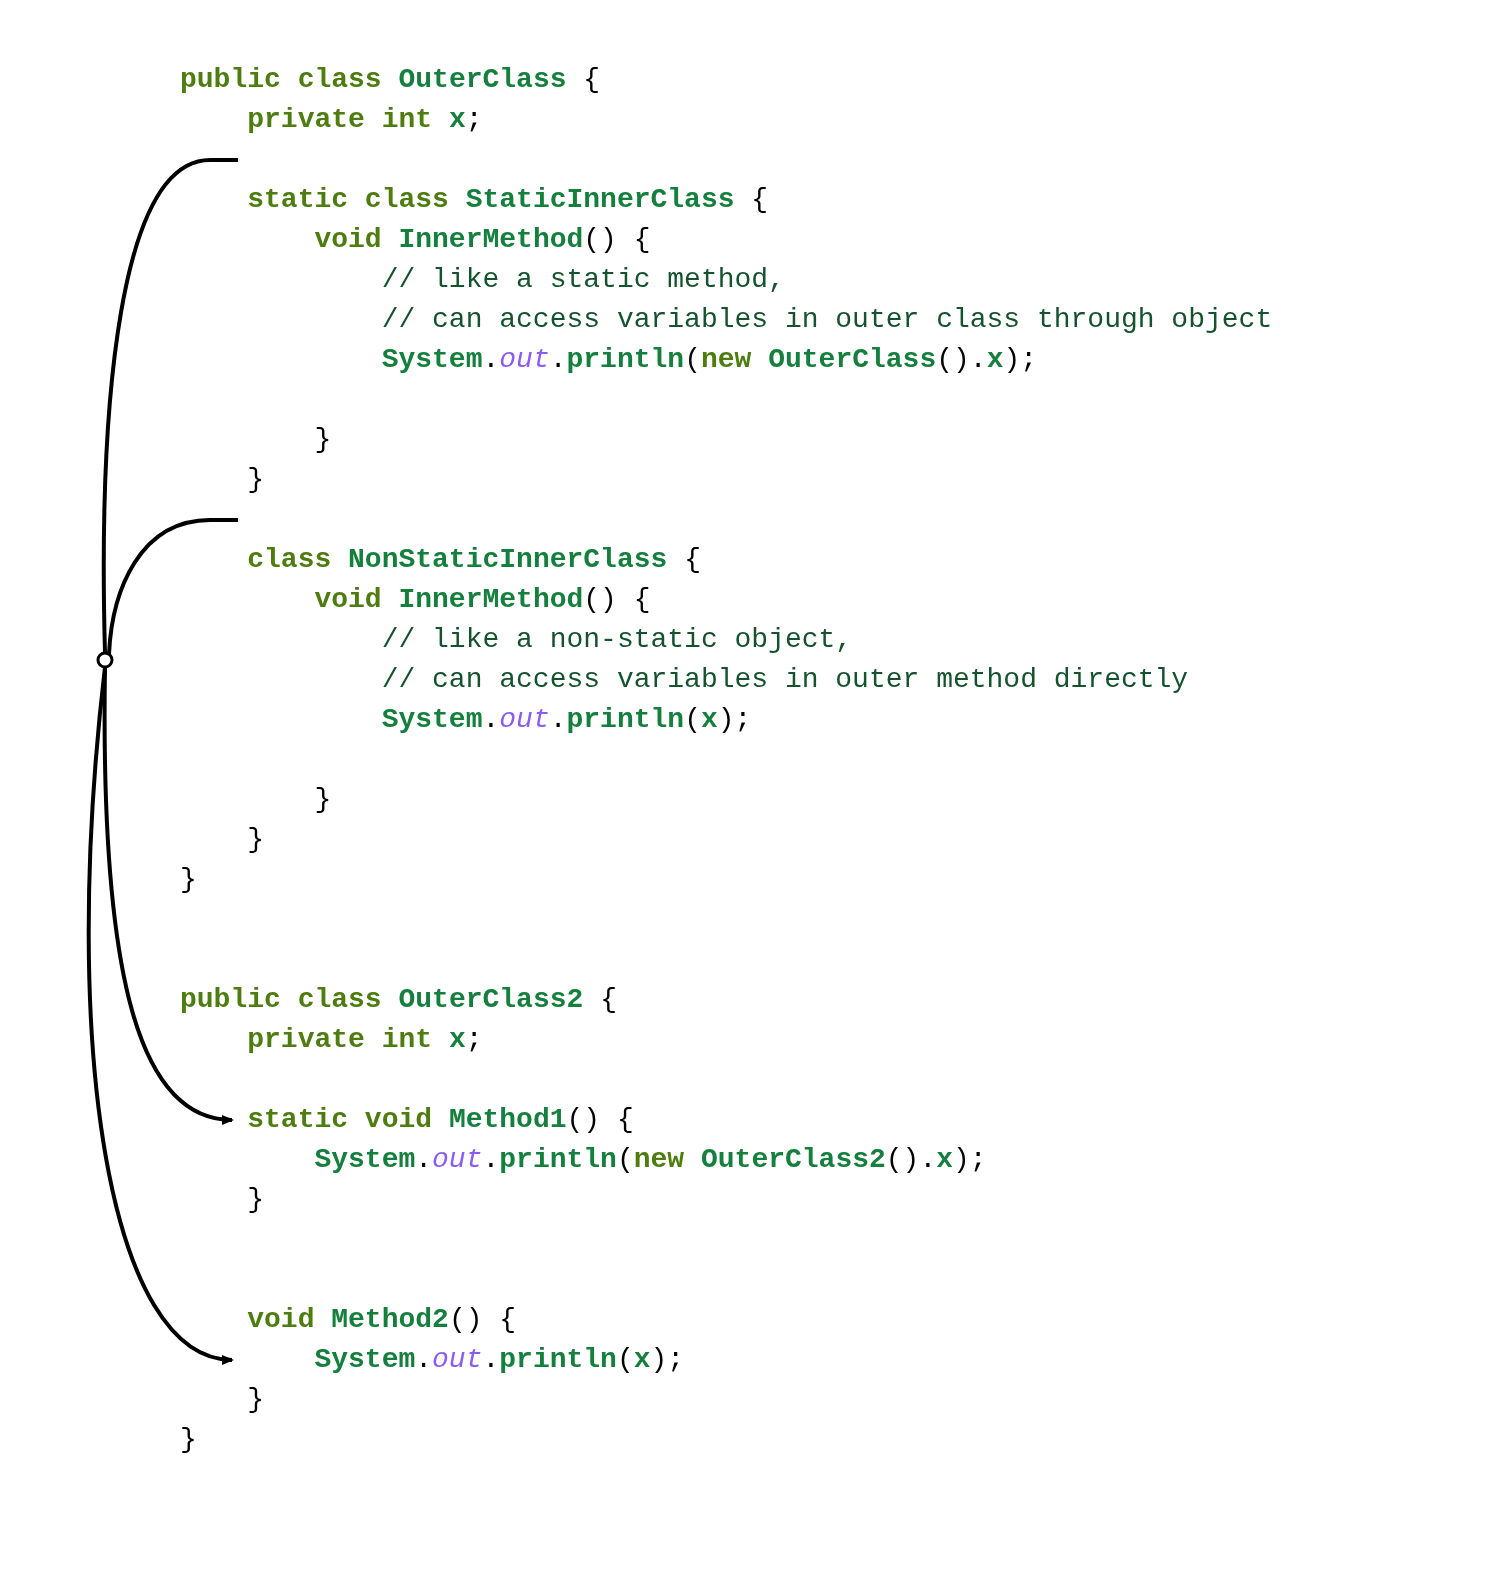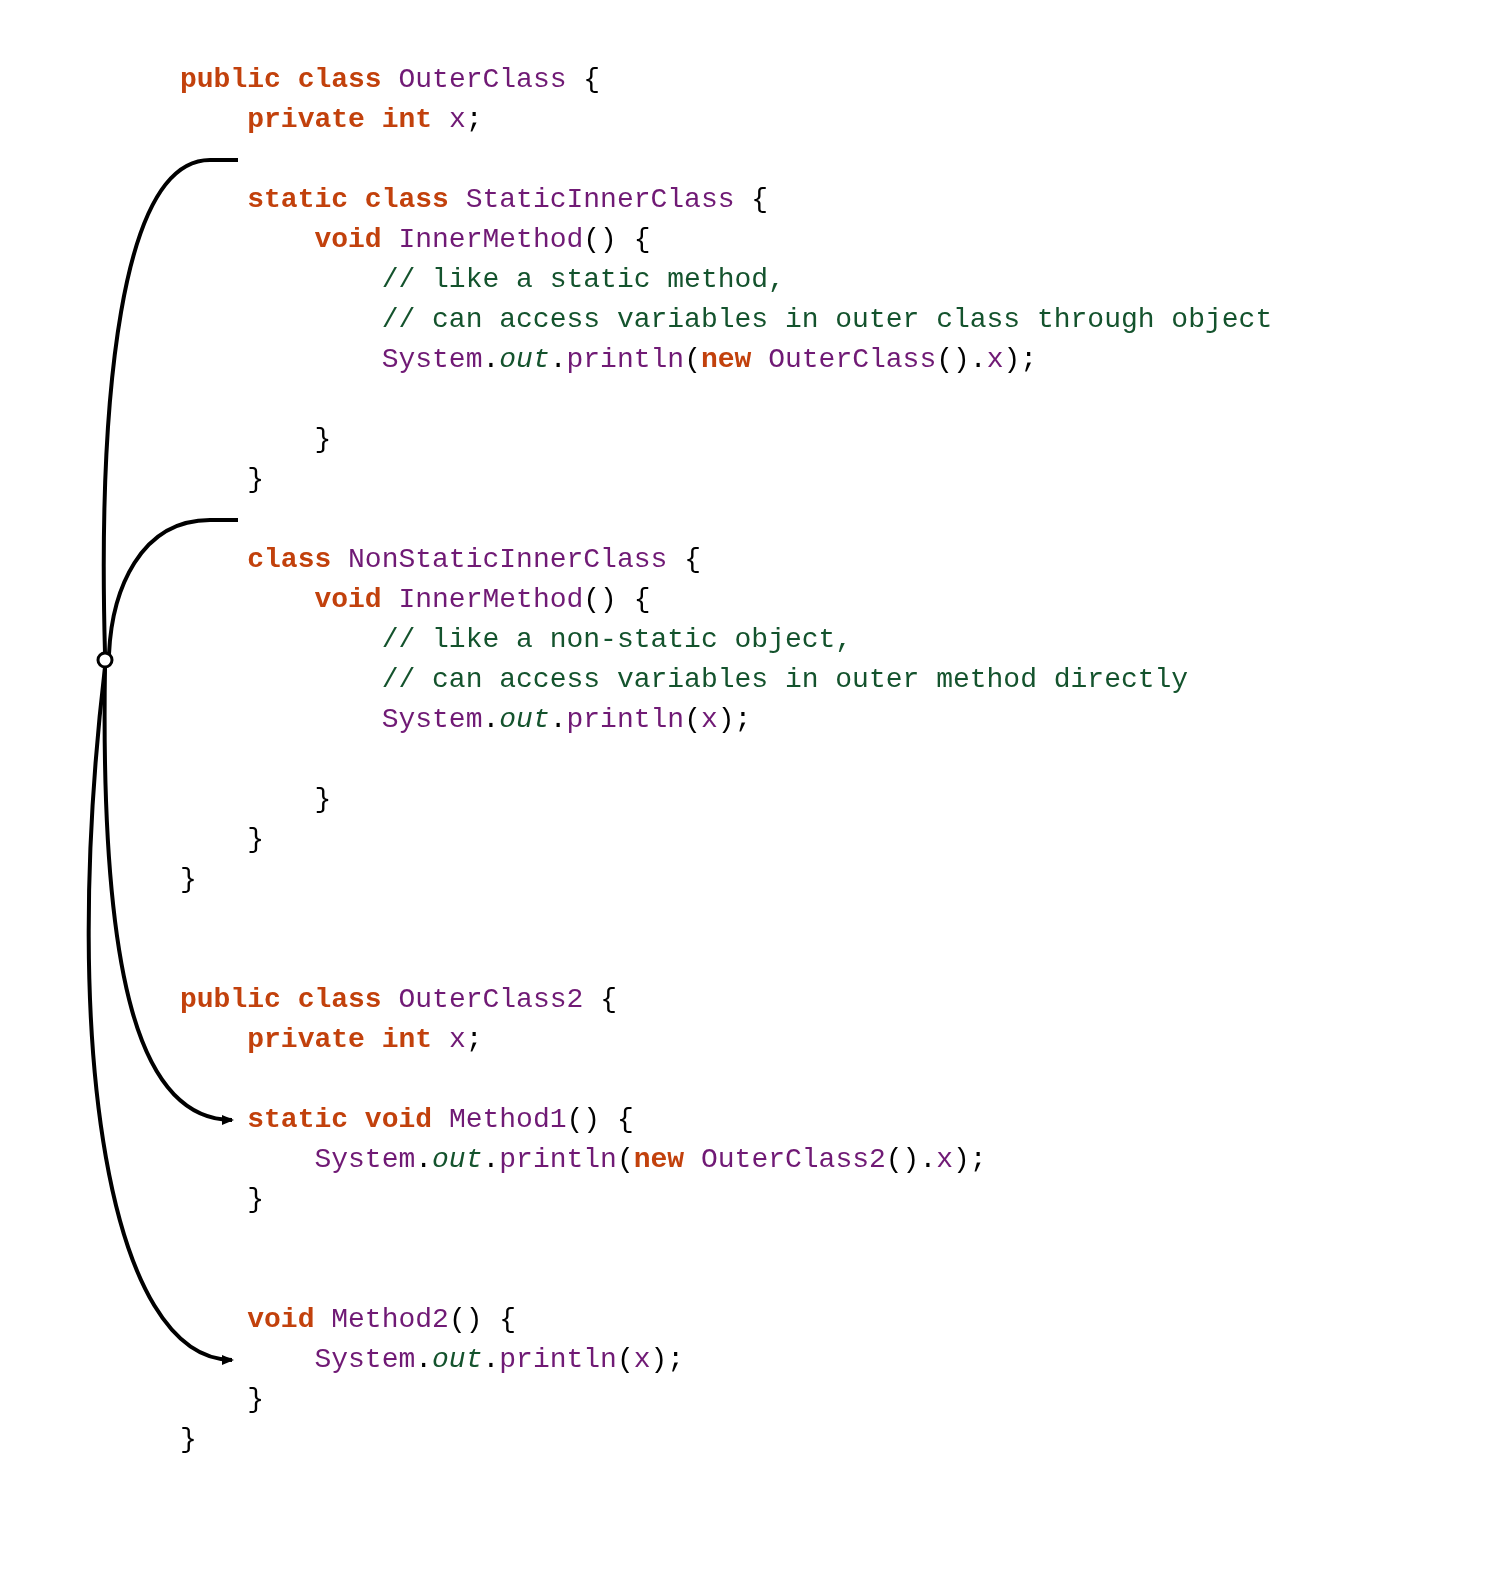--- a/index.html
+++ b/index.html
@@ -15,24 +15,24 @@
     position: relative;
     width: 1488px;
     height: 1594px;
   }
   .code {
     position: absolute;
     left: 180px;
     top: 20px;
     white-space: pre;
   }
-  .kw { color: #c2410c; font-weight: bold; }   
-  .id { color: #701a75; }                       
+  .kw { color: #4d7c0f; font-weight: bold; }   
+  .id { color: #15803d; font-weight: bold; }                       
   .cm { color: #14532d; font-family: Liberation Mono, monospace; }                       
-  .st { color: #14532d; font-style: italic; }   
+  .st { color: #8b5cf6; font-style: italic; }   
   .p  { color: #000000; }                       
 
   svg.overlay {
     position: absolute;
     left: 0; top: 0;
     width: 1488px; height: 1594px;
     pointer-events: none;
   }
 </style>
 </head>

